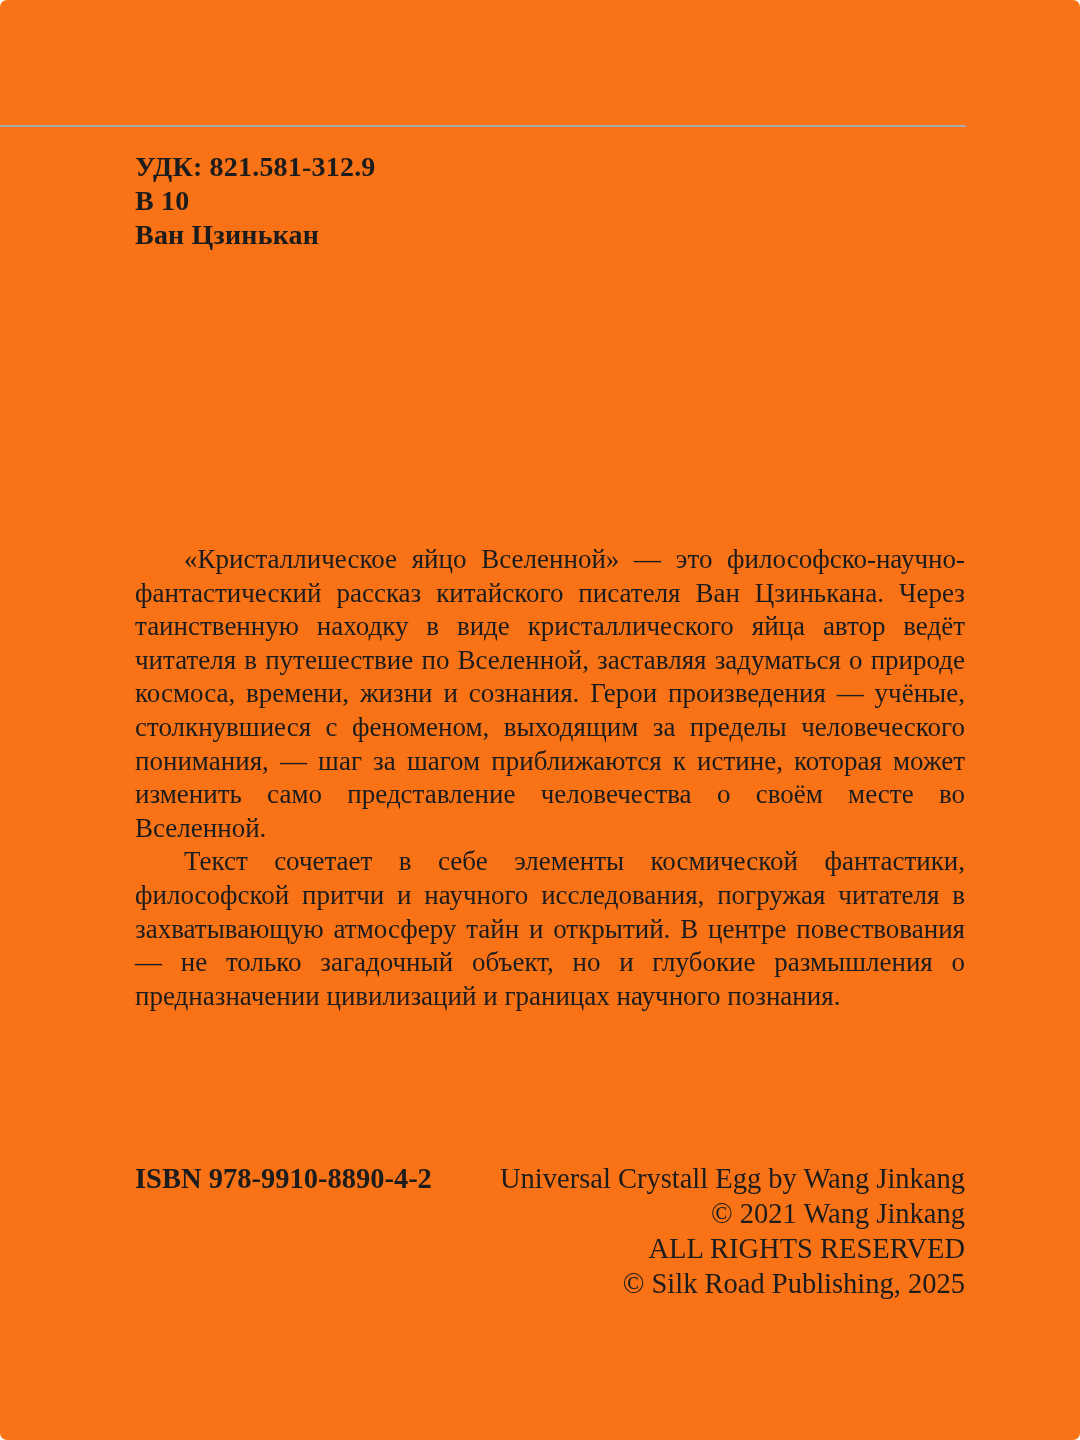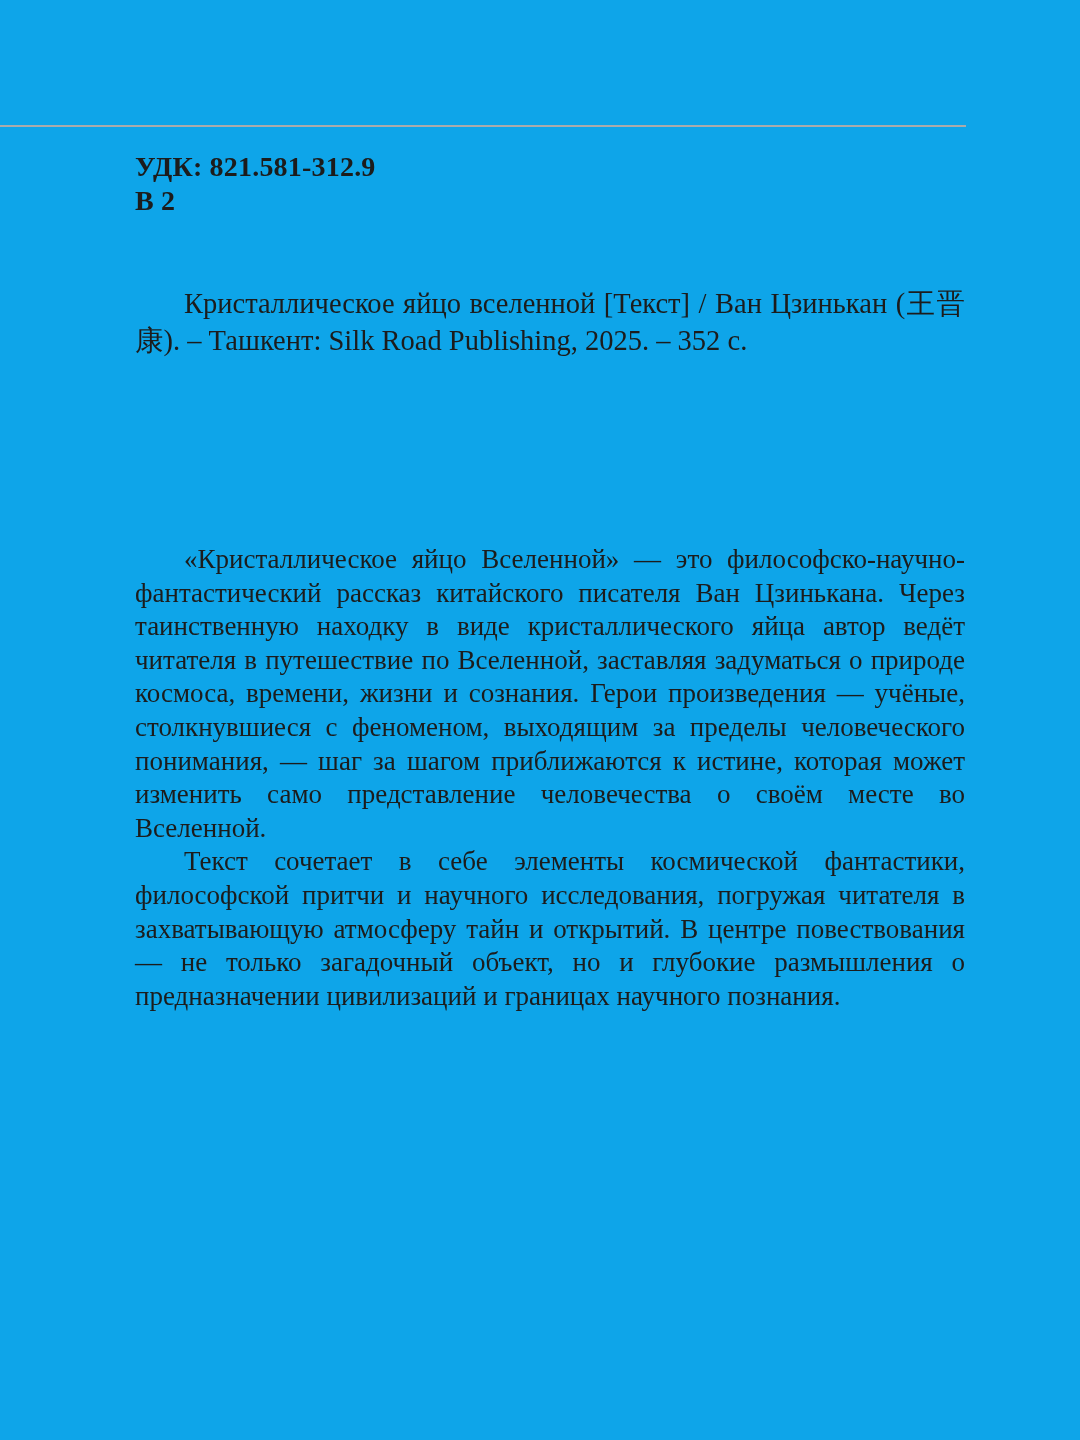--- a/index.html
+++ b/index.html
@@ -4,24 +4,25 @@
 <style>
   html, body {
     margin: 0;
     padding: 0;
     background: #ffffff;
   }
   .page {
     position: relative;
     width: 1080px;
     height: 1440px;
-    background: #0ea5e9;
+    background: #f97316;
     color: #1c1c1c;
     font-family: "Liberation Serif", "DejaVu Serif", serif;
     overflow: hidden;
+    border-radius: 7px;
   }
   .top-rule {
     position: absolute;
     left: 0;
     top: 125px;
     width: 966px;
     height: 2px;
     background: #ababab;
   }
   .classification {
@@ -79,24 +80,33 @@
 </style>
 </head>
 <body>
 
 <div class="page">
 
   <div class="top-rule"></div>
 
   <div class="classification">
     <div>УДК: 821.581-312.9</div>
-    <div>В 2</div>
+    <div>В 10</div>
+    <div>Ван Цзинькан</div>
   </div>
 
-  <p class="bib-entry">Кристаллическое яйцо вселенной [Текст] / Ван Цзинькан (王晋康). – Ташкент: Silk Road Publishing, 2025. – 352 с.</p>
 
   <div class="annotation">
     <p>«Кристаллическое яйцо Вселенной» — это философско-научно-фантастический рассказ китайского писателя Ван Цзинькана. Через таинственную находку в виде кристаллического яйца автор ведёт читателя в путешествие по Вселенной, заставляя задуматься о природе космоса, времени, жизни и сознания. Герои произведения — учёные, столкнувшиеся с феноменом, выходящим за пределы человеческого понимания, — шаг за шагом приближаются к истине, которая может изменить само представление человечества о своём месте во Вселенной.</p>
     <p>Текст сочетает в себе элементы космической фантастики, философской притчи и научного исследования, погружая читателя в захватывающую атмосферу тайн и открытий. В центре повествования — не только загадочный объект, но и глубокие размышления о предназначении цивилизаций и границах научного познания.</p>
   </div>
 
+  <div class="footer">
+    <div class="isbn">ISBN 978-9910-8890-4-2</div>
+    <div class="rights">
+      <div>Universal Crystall Egg by Wang Jinkang</div>
+      <div>© 2021 Wang Jinkang</div>
+      <div>ALL RIGHTS RESERVED</div>
+      <div>© Silk Road Publishing, 2025</div>
+    </div>
+  </div>
 
 </div>
 
 </body></html>

